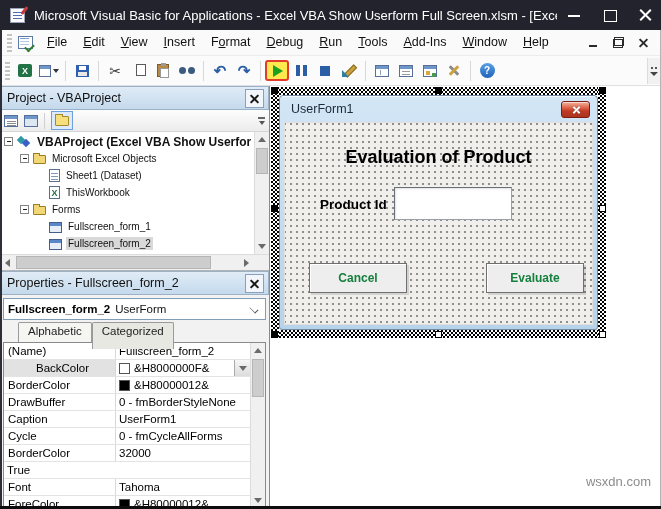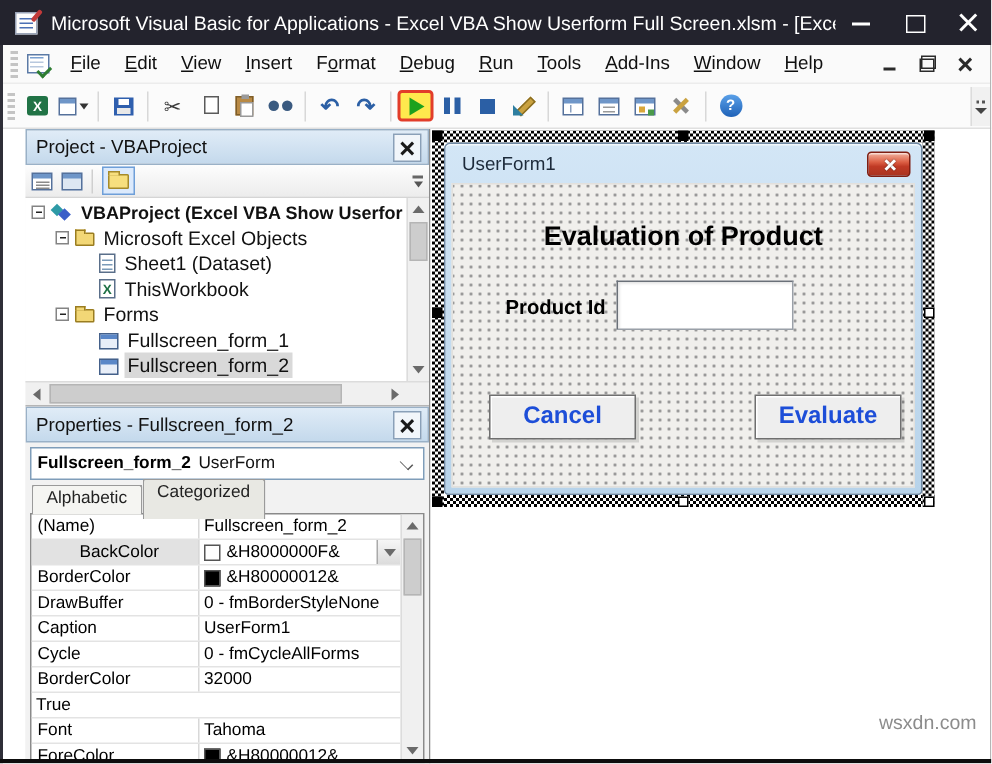--- a/index.html
+++ b/index.html
@@ -82,21 +82,21 @@
   .i-project-explorer::after { content:""; position:absolute; left:4px; top:4px; bottom:1px; width:1px; background:#8aa0c0; }
   .i-properties-window::after { content:""; position:absolute; left:2px; top:5px; width:8px; height:1px; background:#9a9a9a; box-shadow:0 3px 0 #9a9a9a; }
   .i-object-browser::after { content:""; position:absolute; left:2px; top:5px; width:4px; height:4px; background:#d9a73a; box-shadow:6px 2px 0 #4a9a4a; }
   .i-toolbox { width:14px; height:13px; position:relative; }
   .i-toolbox::before { content:""; position:absolute; left:1px; top:5px; width:12px; height:3px; background:#8a8a8a; transform:rotate(45deg); }
   .i-toolbox::after { content:""; position:absolute; left:1px; top:5px; width:12px; height:3px; background:#caa240; transform:rotate(-45deg); }
   .i-help { width:15px; height:15px; border-radius:50%; background:linear-gradient(#5aa0e8,#1f62b8); color:#fff; font-size:10px; font-weight:bold; display:flex; align-items:center; justify-content:center; }
   .i-help::before { content:"?"; }
 
   
-  .main { display:flex; height:423px;margin-left:17px; }
+  .main { display:flex; height:423px; }
   .left { width:270px; flex:none; border-right:1px solid #8a8a8a; display:flex; flex-direction:column; background:#f2f2f2; }
   .right { flex:1; position:relative; background:#fff; overflow:hidden; }
 
   .panel-header { height:24px; background:linear-gradient(#e0ecf7,#c4d9ec); border:1px solid #9ab1c7; display:flex; align-items:center; padding:0 4px 0 6px; }
   .panel-title { font-size:12.5px; color:#111; flex:1; white-space:nowrap; overflow:hidden; }
   .panel-close { width:19px; height:19px; background:#f2f6fa; border:1px solid #8aa0b8; display:flex; align-items:center; justify-content:center; position:relative; flex:none; }
   .panel-close::before, .panel-close::after { content:""; position:absolute; left:3px; top:8px; width:11px; height:2px; background:#1a1a1a; }
   .panel-close::before { transform:rotate(45deg); } .panel-close::after { transform:rotate(-45deg); }
 
   
@@ -107,21 +107,21 @@
   .i-view-object { background:#dde7f2; }
   .tf-box { width:22px; height:19px; border:1px solid #6f9fd8; background:#dceafc; display:flex; align-items:center; justify-content:center; }
   .i-folder-lg { width:14px; height:10px; background:#f7df7e; border:1px solid #a58a2a; position:relative; border-radius:1px; }
   .i-folder-lg::before { content:""; position:absolute; left:-1px; top:-3px; width:6px; height:2px; background:#f7df7e; border:1px solid #a58a2a; border-bottom:none; }
   .proj-mini-drop { position:absolute; right:2px; top:3px; width:11px; height:16px; display:flex; flex-direction:column; align-items:center; justify-content:center; gap:2px; }
   .proj-mini-drop .bar { width:7px; height:1.5px; background:#666; }
   .proj-mini-drop .caret { width:0; height:0; border-left:3.5px solid transparent; border-right:3.5px solid transparent; border-top:4px solid #555; }
 
   .tree-wrap { flex:1; position:relative; overflow:hidden; background:#fff; }
   .tree { position:absolute; left:0; top:1px; right:15px; bottom:0; overflow:hidden; }
-  .tree-row { display:flex; align-items:center; height:17px; font-size:13px; color:#111; white-space:nowrap; }
+  .tree-row { display:flex; align-items:center; height:17px; font-size:10px; color:#111; white-space:nowrap; }
   .tree-row.bold { font-weight:bold; font-size:12px; }
   .tree-label { padding:1px 2px; }
   .tree-row.selected .tree-label { background:#d9d9d9; }
   .expander { width:9px; height:9px; border:1px solid #848484; background:#fff; position:relative; flex:none; margin-right:4px; }
   .expander::before { content:""; position:absolute; left:1.5px; top:3px; width:4px; height:1px; background:#222; }
   .t-ico { width:14px; height:13px; position:relative; flex:none; margin-right:4px; display:inline-block; }
   .ti-project::before { content:""; position:absolute; left:1px; top:2px; width:6px; height:6px; background:#2e9aa6; transform:rotate(45deg); }
   .ti-project::after { content:""; position:absolute; left:6px; top:5px; width:6px; height:6px; background:#3a5fc8; transform:rotate(45deg); }
   .ti-folder { width:13px; height:9px; background:#f2d776; border:1px solid #9a7d20; border-radius:1px; margin-top:2px; }
   .ti-folder::before { content:""; position:absolute; left:-1px; top:-3px; width:5px; height:2px; background:#f2d776; border:1px solid #9a7d20; border-bottom:none; }
@@ -145,21 +145,21 @@
   .hscroll .arr-left { left:0; } .hscroll .arr-right { right:15px; }
   .hthumb { position:absolute; left:16px; top:1px; bottom:1px; width:195px; background:#cdcdcd; border:1px solid #b5b5b5; }
 
   
   .props { flex:1; display:flex; flex-direction:column; background:#f2f2f2; border-top:1px solid #b5b5b5; overflow:hidden; }
   .obj-selector { height:22px; margin:3px 3px 2px 3px; background:#fff; border:1px solid #7f9db9; display:flex; align-items:center; padding:0 4px; font-size:11.5px; }
   .obj-name { font-weight:bold; margin-right:5px; }
   .obj-type { color:#111; flex:1; }
   .sel-chevron { width:10px; height:10px; position:relative; margin-right:2px; }
   .sel-chevron::before { content:""; position:absolute; left:1px; top:1px; width:7px; height:7px; border-right:1.5px solid #555; border-bottom:1.5px solid #555; transform:rotate(45deg) scale(1,.6); }
-  .props-tabs { height:21px; display:flex; align-items:center; padding-left:4px; position:relative; z-index:2; }
+  .props-tabs { height:21px; display:flex; align-items:flex-start; padding-left:18px; position:relative; z-index:2; }
   .ptab { font-size:11.5px; padding:2px 9px 3px 9px; border:1px solid #9a9a9a; border-bottom:none; background:#e8e8e3; color:#222; position:relative; top:0; border-radius:2px 2px 0 0; }
   .ptab.active { background:#f5f5f2; font-weight:normal; height:20px; z-index:3; }
   .ptab.inactive { height:27px; }
   .props-grid-wrap { flex:1; margin:0 3px; border:1px solid #8a8a8a; background:#fff; position:relative; overflow:hidden; margin-top:-1px; }
   .props-rows { position:absolute; left:0; top:0; right:15px; bottom:0; overflow:hidden; }
   .prow { display:flex; height:17px; border-bottom:1px solid #e3e3e3; font-size:11.5px; align-items:center; }
   .pname { width:112px; flex:none; padding:0 4px; border-right:1px solid #d8d8d8; overflow:hidden; white-space:nowrap; align-self:stretch; display:flex; align-items:center; }
   .prow.selected .pname { background:#e2e2e2;padding-left:32px; }
   .pval { flex:1; padding:0 3px; display:flex; align-items:center; overflow:hidden; white-space:nowrap; position:relative; align-self:stretch; }
   .swatch { width:11px; height:11px; border:1px solid #555; flex:none; margin-right:4px; }
@@ -179,21 +179,21 @@
   .uform { position:absolute; left:9px; top:9px; width:319px; height:235px; background:linear-gradient(#d3e6f6,#b7d3ea); border:1px solid #6f89a4; border-radius:4px 4px 3px 3px; box-shadow:inset 0 1px 0 rgba(255,255,255,.7); z-index:5; }
   .uform-titlebar { height:26px; display:flex; align-items:center; padding:0 7px 0 11px; }
   .uform-caption { font-size:12.5px; color:#1c2a3a; flex:1; }
   .uform-close { width:29px; height:17px; border-radius:3px; border:1px solid #7e1e12; background:linear-gradient(#f2b3a0,#dd6045 40%,#c03a25 60%,#aa3420); box-shadow:inset 0 1px 0 rgba(255,255,255,.55); color:#fff; display:flex; align-items:center; justify-content:center; position:relative; }
   .uform-close::before, .uform-close::after { content:""; position:absolute; left:10px; top:7px; width:9px; height:2px; background:#fff; box-shadow:0 0 1px rgba(0,0,0,.6); }
   .uform-close::before { transform:rotate(45deg); } .uform-close::after { transform:rotate(-45deg); }
   .uform-body { position:absolute; left:4px; right:4px; top:26px; bottom:4px; background:#f0efec; background-image:radial-gradient(circle, #8f8f8f 0.9px, transparent 1px); background-size:6px 6px; background-position:3px 4px; border:1px solid #e2e0dc; }
   .uform-heading { position:absolute; left:0; right:0; top:24px; text-align:center; font-size:18px; font-weight:bold; color:#000; }
   .uform-prodlabel { position:absolute; left:35px; top:74px; font-size:13.5px; font-weight:bold; color:#000; }
   .u-textbox { position:absolute; left:109px; top:64px; width:118px; height:33px; background:#fff; border:1px solid #9aa0a8; border-top-color:#6a7078; border-left-color:#6a7078; box-shadow:inset 1px 1px 2px rgba(0,0,0,.12); font-size:13px; padding:0 4px; outline:none; }
-  .u-btn { position:absolute; top:140px; width:98px; height:30px; background:#eeeeee; border:1px solid #6f6f6f; box-shadow:inset 1px 1px 0 #ffffff, 2px 2px 0 rgba(0,0,0,.12); font-size:16px; font-weight:bold; color:#1d4ed8; display:flex; align-items:center; justify-content:center; }
+  .u-btn { position:absolute; top:140px; width:98px; height:30px; background:#eeeeee; border:1px solid #6f6f6f; box-shadow:inset 1px 1px 0 #ffffff, 2px 2px 0 rgba(0,0,0,.12); font-size:12px; font-weight:bold; color:#15803d; display:flex; align-items:center; justify-content:center; }
   .u-btn.cancel { left:24px; }
   .u-btn.evaluate { left:201px; }
 
   .watermark { position:absolute; right:10px; bottom:20px; font-size:13px; color:#8c8c8c; z-index:20; }
 </style>
 </head>
 <body>
 
 <div class="app">
 

